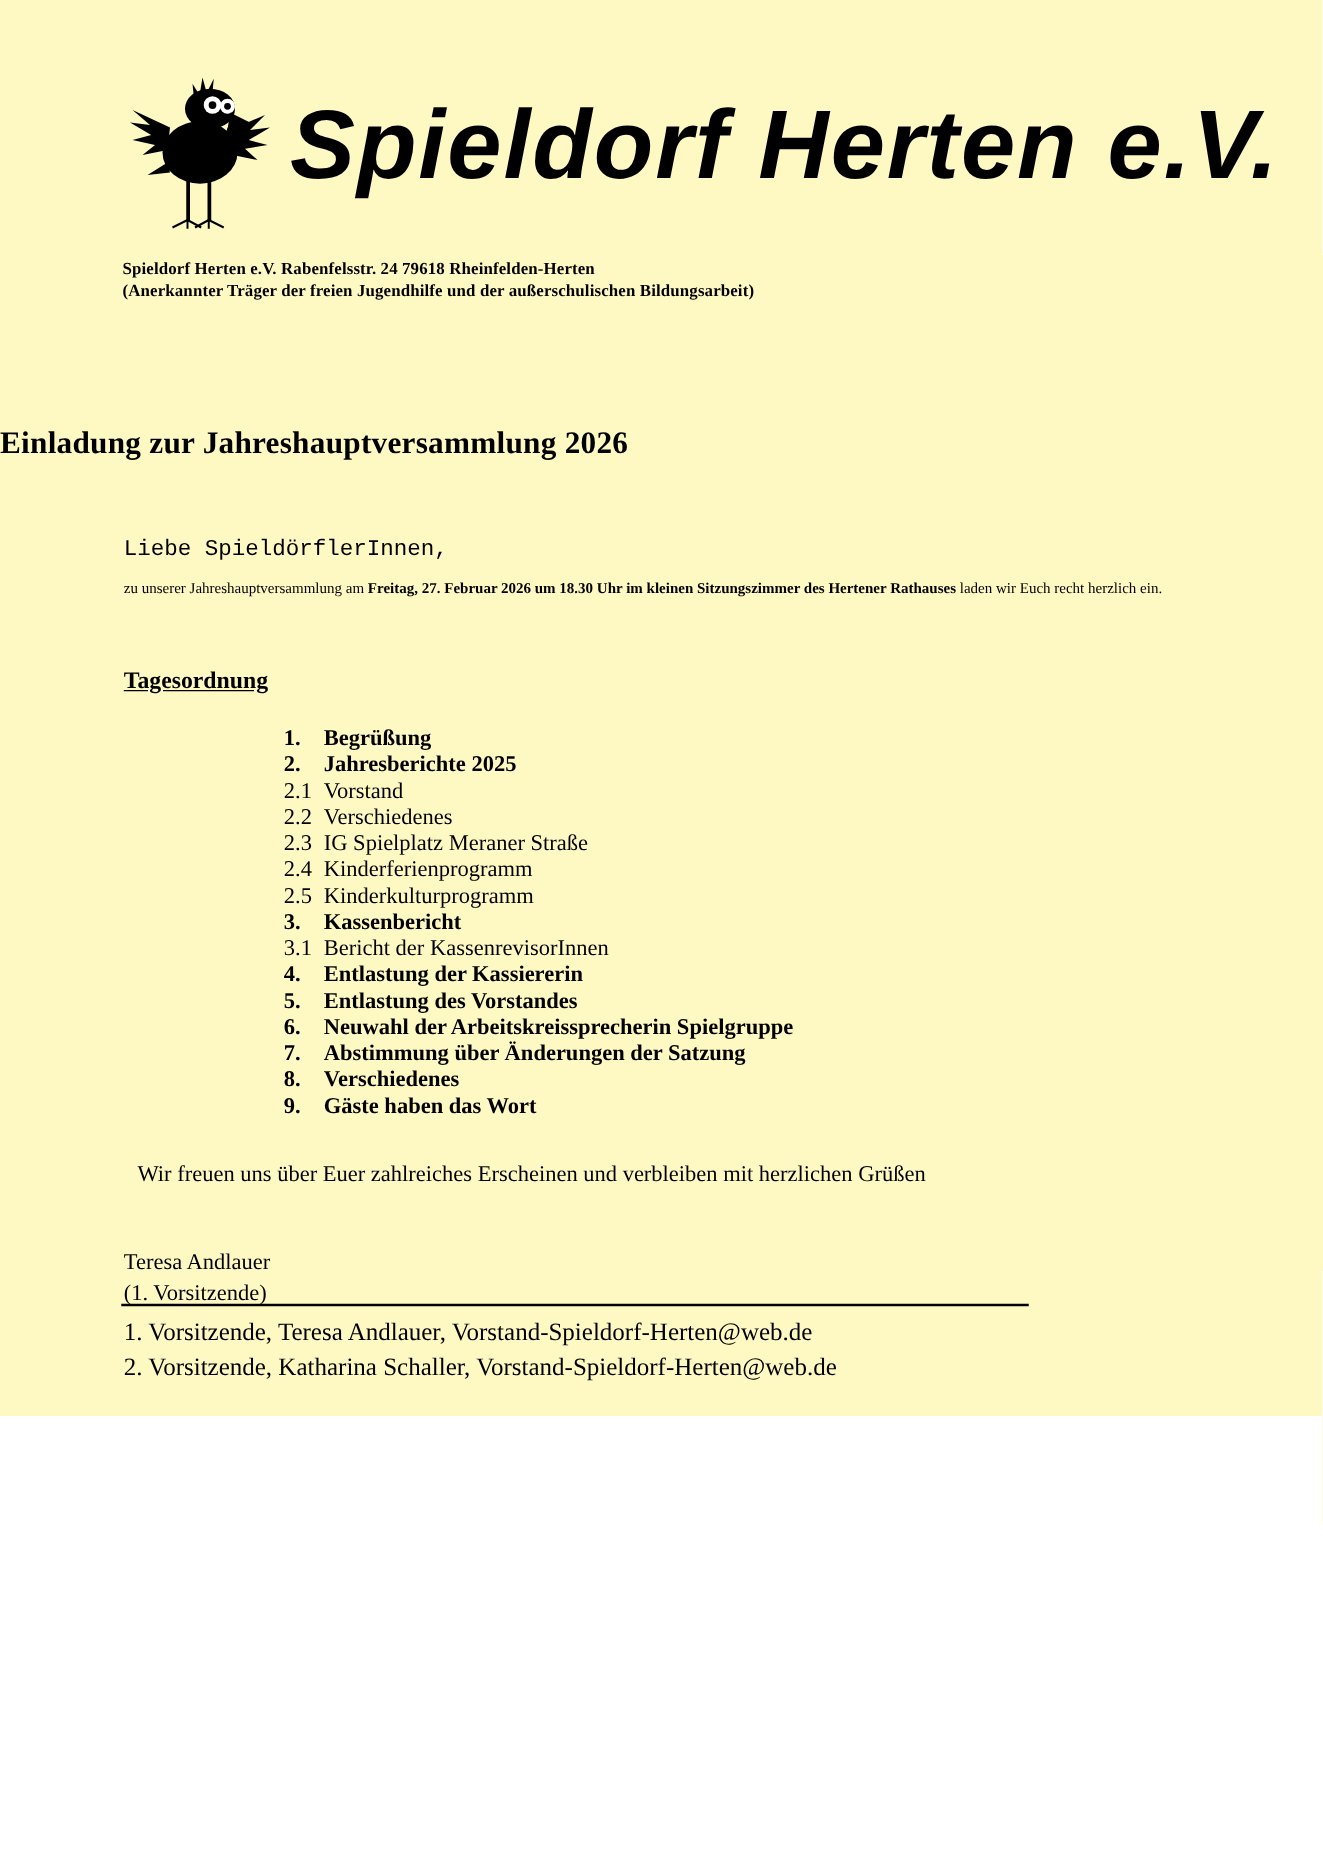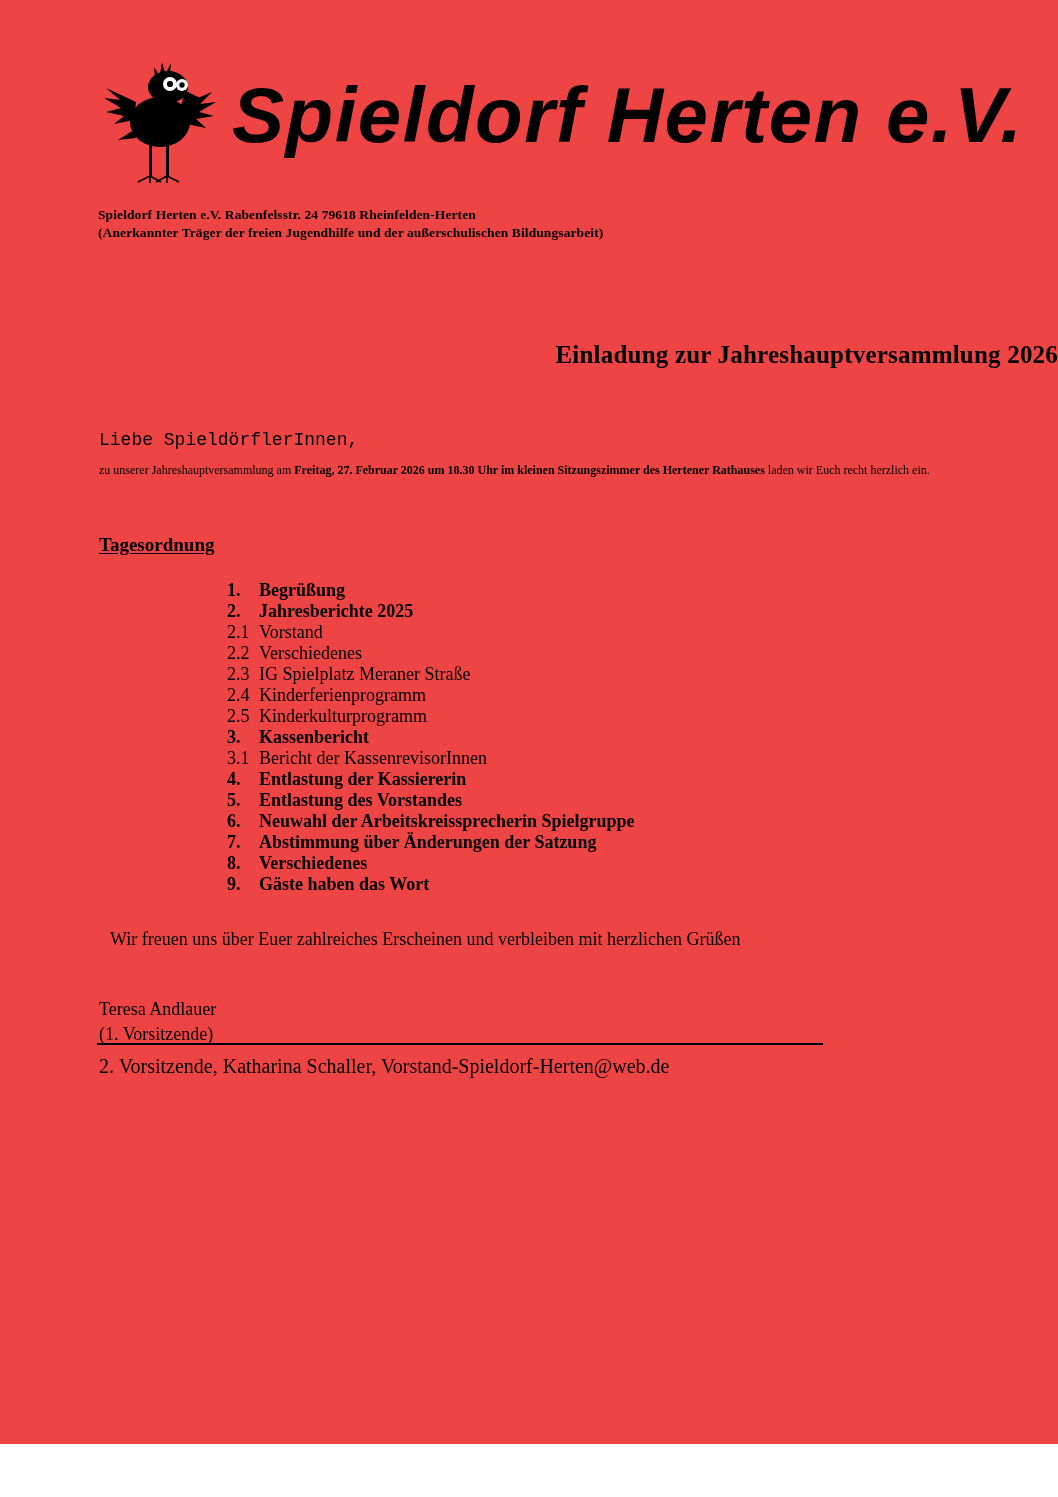--- a/index.html
+++ b/index.html
@@ -3,22 +3,22 @@
 <meta charset="utf-8">
 <style>
   html, body {
     margin: 0;
     padding: 0;
     background: #ffffff;
   }
   .page {
     position: relative;
     width: 1058px;
-    height: 1444px;
-    background: #ef4444;
+    height: 1133px;
+    background: #fef9c3;
     overflow: hidden;
     font-family: "Liberation Serif", "DejaVu Serif", serif;
     color: #000000;
   }
 
   
   .letterhead {
     position: absolute;
     left: 0;
     top: 48px;
@@ -60,21 +60,21 @@
     letter-spacing: 0.1px;
   }
   .org-address div { white-space: nowrap; }
 
   
   .doc-title {
     position: absolute;
     left: 0;
     top: 340px;
     width: 1058px;
-    text-align: right;
+    text-align: left;
     font-weight: bold;
     font-size: 25px;
     line-height: 30px;
     letter-spacing: 0.2px;
   }
 
   
   .salutation {
     position: absolute;
     left: 99px;
@@ -293,16 +293,17 @@
 
   <div class="closing">Wir freuen uns über Euer zahlreiches Erscheinen und verbleiben mit herzlichen Grüßen</div>
 
   <div class="signature">
     <div>Teresa Andlauer</div>
     <div>(1. Vorsitzende)</div>
   </div>
 
   <div class="footer-rule"></div>
   <div class="footer-contacts">
+    <div>1. Vorsitzende, Teresa Andlauer, Vorstand-Spieldorf-Herten@web.de</div>
     <div>2. Vorsitzende, Katharina Schaller, Vorstand-Spieldorf-Herten@web.de</div>
   </div>
 
 </div>
 
 </body></html>

